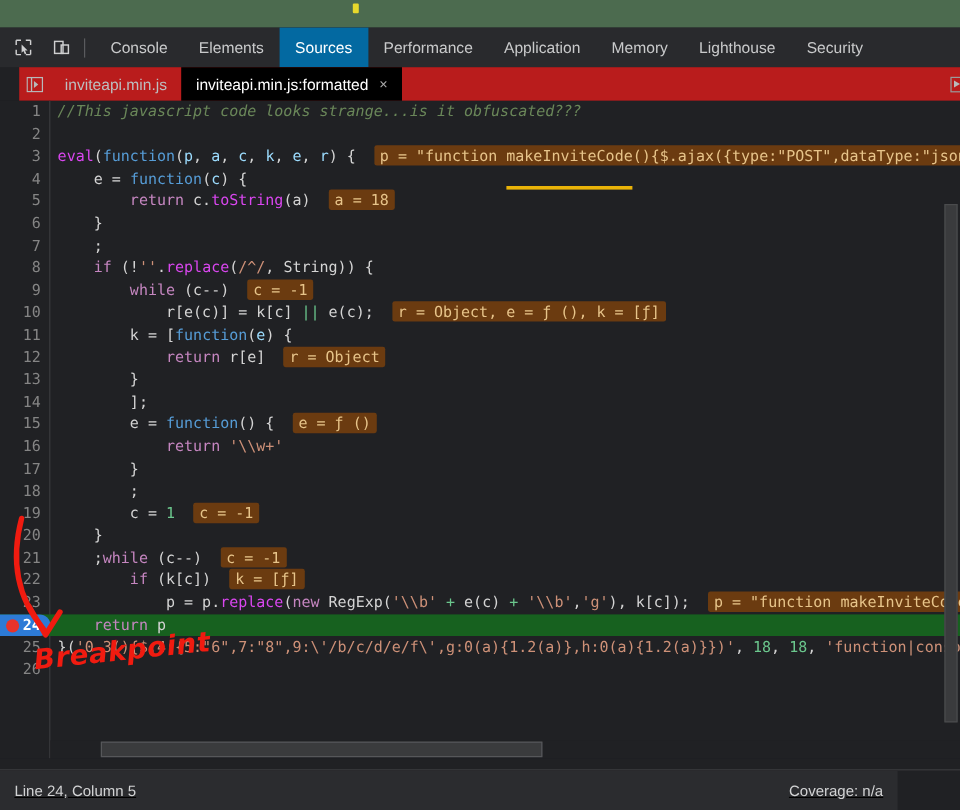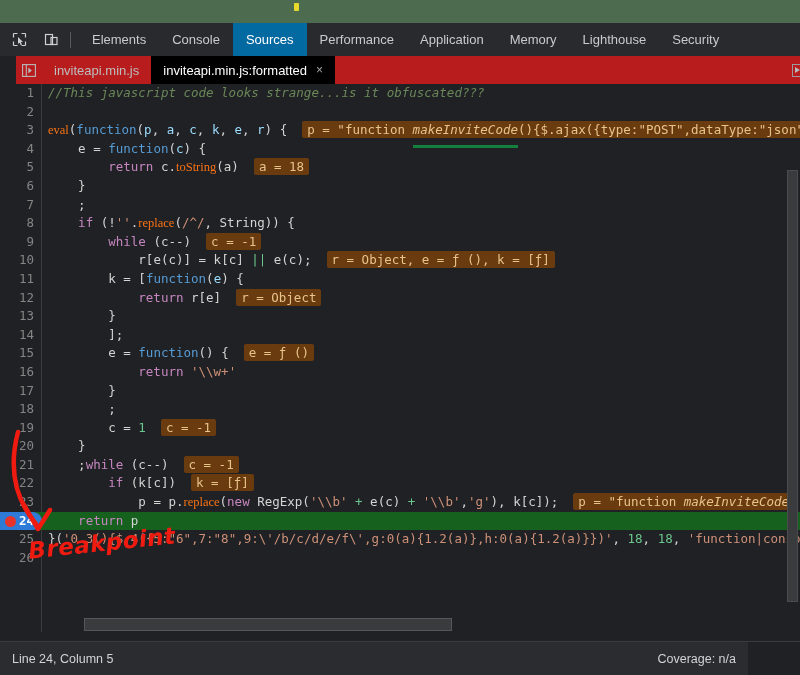--- a/index.html
+++ b/index.html
@@ -52,42 +52,42 @@
   .ln-row.cur{background:#17611f;}
   .ln-row.cur .ln{
     background:#2d7bd6;color:#fff;font-weight:bold;width:42px;left:0;box-sizing:border-box;padding-right:8px;
     border-top-right-radius:9px;border-bottom-right-radius:9px;
   }
   .bp-dot{position:absolute;left:5px;top:4px;width:11px;height:11px;border-radius:50%;background:#e8332a;z-index:3;}
 
   
   .c-com{color:#6a8759;font-style:italic;}
   .c-kw{color:#c586c0;}
-  .c-fn{color:#f97316;font-family:Liberation Serif, serif;}
+  .c-fn{color:#d946ef;}
   .c-par{color:#9cdcfe;}
   .c-str{color:#ce9178;}
   .c-num{color:#6bc78d;}
   .c-id{color:#d4d4d4;}
   .c-op{color:#d4d4d4;}
   .c-blue{color:#569cd6;}
 
   
   .chip{
     background:#6b3b10;color:#e7c48a;padding:1px 5px;border-radius:2px;
     font-family:"DejaVu Sans Mono", monospace;font-size:12.5px;
   }
-  .chip .u{border-bottom:3px solid #15803d;padding-bottom:8px;font-style:italic;}
+  .chip .u{border-bottom:3px solid #eab308;padding-bottom:18px;}
 
   
   .vscroll{position:absolute;right:2px;top:86px;width:11px;height:432px;background:#3a3b3d;border:1px solid #4a4b4d;box-sizing:border-box;}
   .hscroll-track{position:absolute;left:42px;bottom:0;width:758px;height:15px;background:#202124;}
   .hscroll-thumb{position:absolute;left:42px;bottom:1px;width:368px;height:13px;background:#3a3b3d;border:1px solid #56575a;box-sizing:border-box;}
 
   
-  .status{position:absolute;left:0;bottom:0;width:748px;height:33px;background:#2b2c2f;display:flex;align-items:center;}
+  .status{position:absolute;left:0;bottom:0;width:748px;height:33px;background:#2b2c2f;display:flex;align-items:center;text-decoration:underline;}
   .status .left{margin-left:12px;font-size:12.5px;color:#d2d3d4;}
   .status .right{margin-left:auto;margin-right:12px;font-size:12.5px;color:#d2d3d4;}
   .status-divider{position:absolute;left:0;bottom:33px;width:800px;height:1px;background:#3a3b3d;}
 
   
   .annot{position:absolute;left:0;top:0;width:800px;height:675px;pointer-events:none;}
   .annot-text{
     position:absolute;left:28px;top:530px;
     color:#f01b10;font-family:"DejaVu Sans", sans-serif;font-size:23px;font-weight:bold;font-style:italic;
     transform:rotate(-6deg);letter-spacing:0.5px;
@@ -110,22 +110,22 @@
         </svg>
     </div>
     <div class="tool-ico">
       <svg width="15" height="15" viewBox="0 0 15 15">
           <rect x="1.5" y="2.5" width="7" height="10" stroke="#cfd0d1" stroke-width="1.2" fill="none"></rect>
           <rect x="7" y="5.5" width="6" height="7" stroke="#cfd0d1" stroke-width="1.2" fill="none"></rect>
         </svg>
     </div>
     <div class="tool-sep"></div>
     <div class="tabs">
+      <div class="tab">Console</div>
       <div class="tab">Elements</div>
-      <div class="tab">Console</div>
       <div class="tab active">Sources</div>
       <div class="tab">Performance</div>
       <div class="tab">Application</div>
       <div class="tab">Memory</div>
       <div class="tab">Lighthouse</div>
       <div class="tab">Security</div>
     </div>
   </div>
 
   <div class="filebar">

